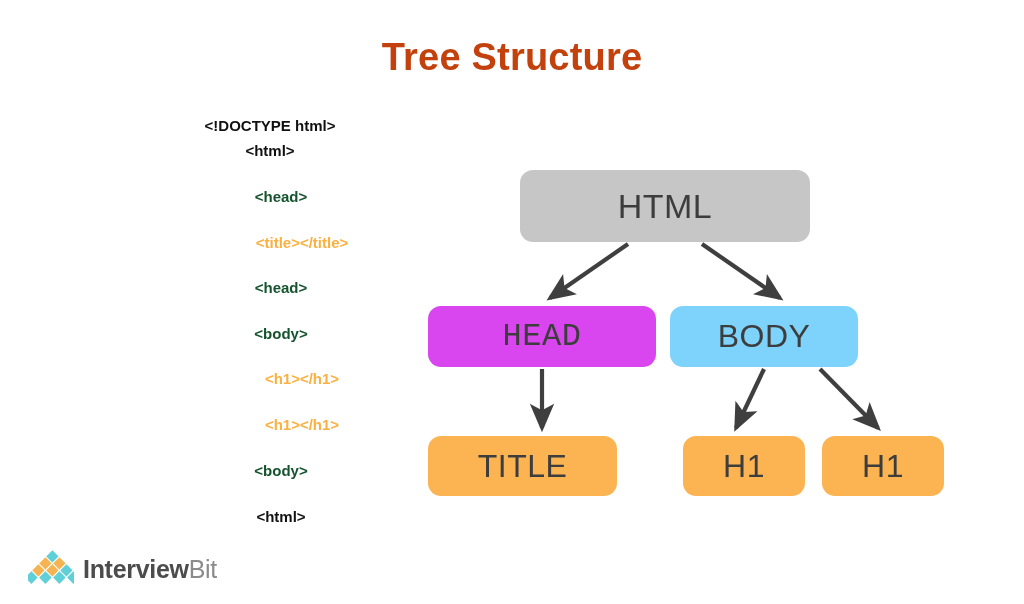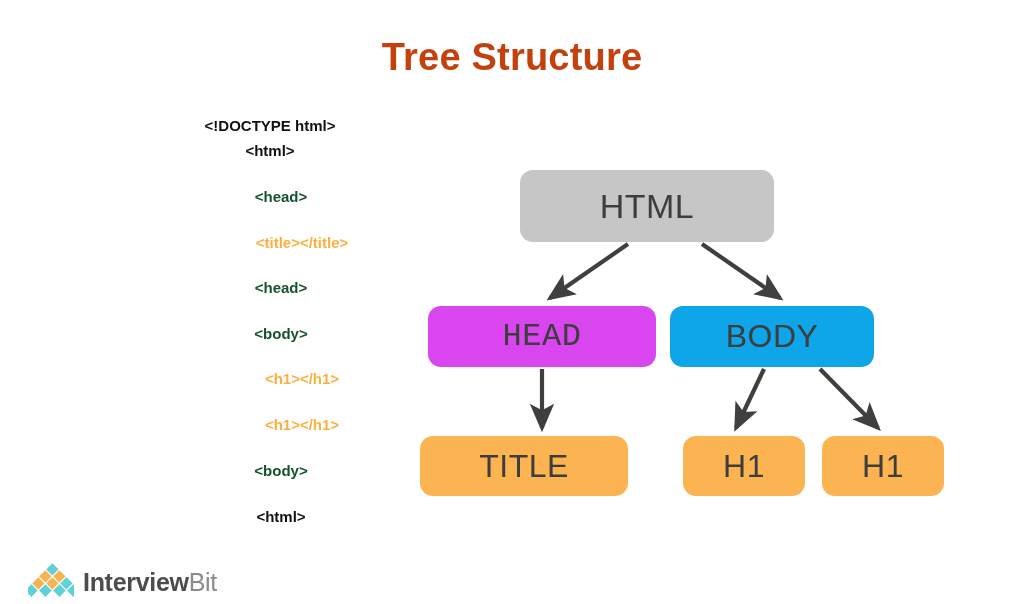--- a/index.html
+++ b/index.html
@@ -73,38 +73,38 @@
     display: flex;
     align-items: center;
     justify-content: center;
     color: #3d3d3d;
     font-size: 32px;
     letter-spacing: 0.5px;
     box-sizing: border-box;
   }
   .node-html {
     left: 120px;  top: 20px;
-    width: 254px; height: 72px;
+    width: 290px; height: 72px;
     background: #c6c6c6;
     font-size: 34px;
   }
   .node-head {
     left: 28px;  top: 156px;
     width: 228px; height: 61px;
     background: #d946ef;
     font-family: Liberation Mono, monospace;
   }
   .node-body {
     left: 270px; top: 156px;
-    width: 204px; height: 61px;
-    background: #0ea5e9;
+    width: 188px; height: 61px;
+    background: #7dd3fc;
   }
   .node-title {
-    left: 20px;  top: 286px;
-    width: 208px; height: 60px;
+    left: 28px;  top: 286px;
+    width: 189px; height: 60px;
     background: #fbb451;
   }
   .node-h1-a {
     left: 283px; top: 286px;
     width: 122px; height: 60px;
     background: #fbb451;
   }
   .node-h1-b {
     left: 422px; top: 286px;
     width: 122px; height: 60px;
@@ -114,21 +114,21 @@
     position: absolute;
     left: 0; top: 0;
     width: 600px; height: 380px;
     pointer-events: none;
   }
 
   
   .logo {
     position: absolute;
     left: 28px;
-    top: 562px;
+    top: 549px;
     display: flex;
     align-items: center;
   }
   .logo-mark { width: 46px; height: 40px; }
   .logo-text {
     margin-left: 9px;
     font-size: 25px;
     letter-spacing: -0.3px;
     white-space: nowrap;
   }

